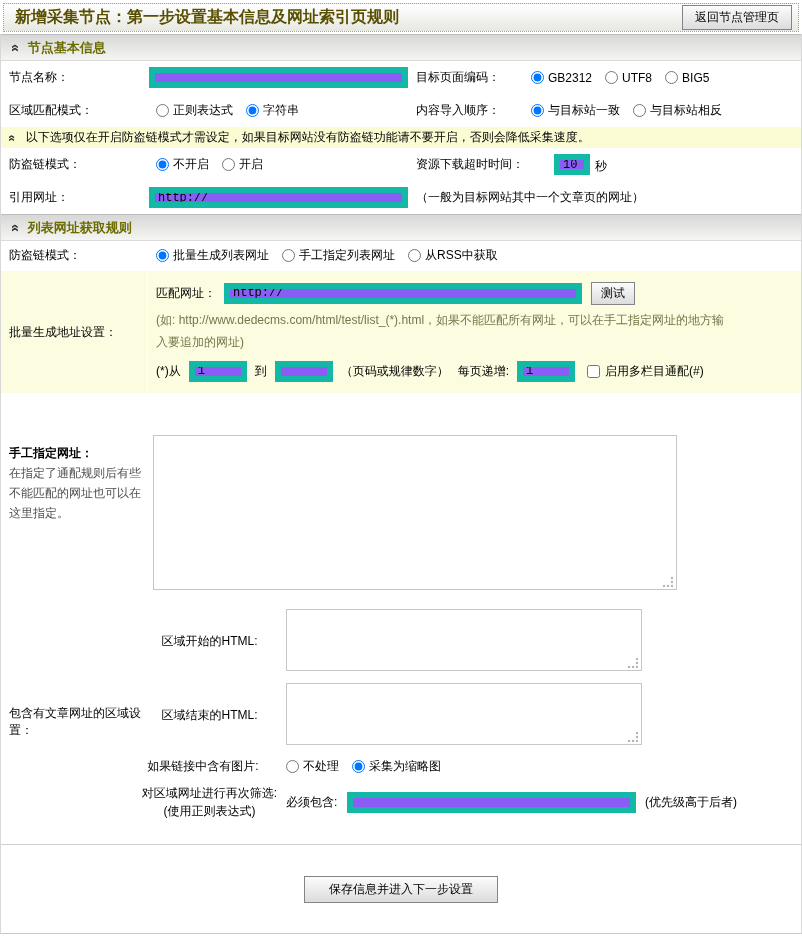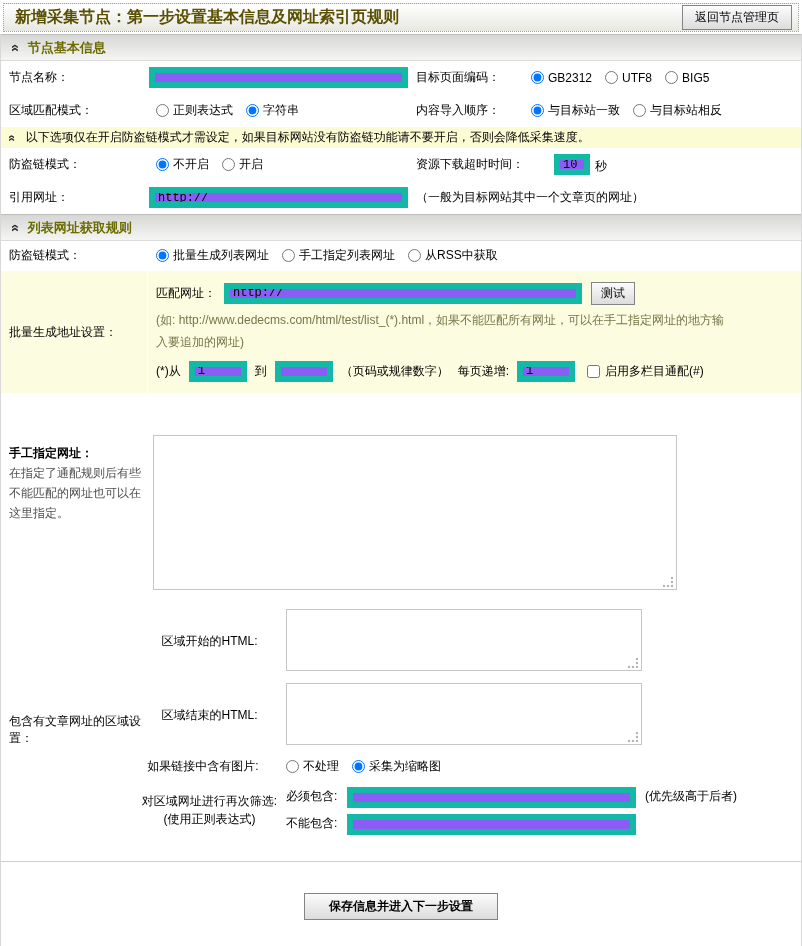--- a/index.html
+++ b/index.html
@@ -94,21 +94,21 @@
   .s3-left { width:140px; flex:none; display:flex; align-items:center; padding-left:8px; }
   .s3-right { flex:1; padding:10px 0 8px 0; }
   .s3row { display:flex; align-items:center; margin-bottom:9px; }
   .s3lbl { width:145px; flex:none; text-align:center; padding-right:8px; }
   .s3lbl.center { text-align:center; line-height:1.5; }
   .filter-cell { width:478px; line-height:2.1; }
   .filter-cell input[type=text] { vertical-align:middle; }
   .bottom {
     border-top:1px solid #CFCFCF; height:89px; text-align:center; padding-top:31px;
   }
-  .save { padding:4px 24px;font-weight:bold; }
+  .save { padding:4px 24px; }
 </style>
 </head>
 <body>
 
 <div class="topbar">
   <span class="topbar-title">新增采集节点：第一步设置基本信息及网址索引页规则</span>
   <button class="btn">返回节点管理页</button>
 </div>
 
 <div class="main">
@@ -286,24 +286,20 @@
       </div>
       <div class="s3row" style="margin-bottom:16px">
         <span class="s3lbl center" style="width:145px">
           <span>对区域网址进行再次筛选:</span><br>
           <span>(使用正则表达式)</span>
         </span>
         <span class="filter-cell">
           <span>必须包含:</span>
           <input type="text" style="width: 289px; margin: 0px 6px;">
           <span>(优先级高于后者)</span>
-          <span style="display:block;margin-top:2px">
-            <span>不能包含:</span>
-            <input type="text" style="width: 289px; margin: 0px 6px;">
-          </span>
         </span>
       </div>
     </div>
   </div>
 
   <div class="bottom">
     <button class="btn save">保存信息并进入下一步设置</button>
   </div>
 
 </div>

